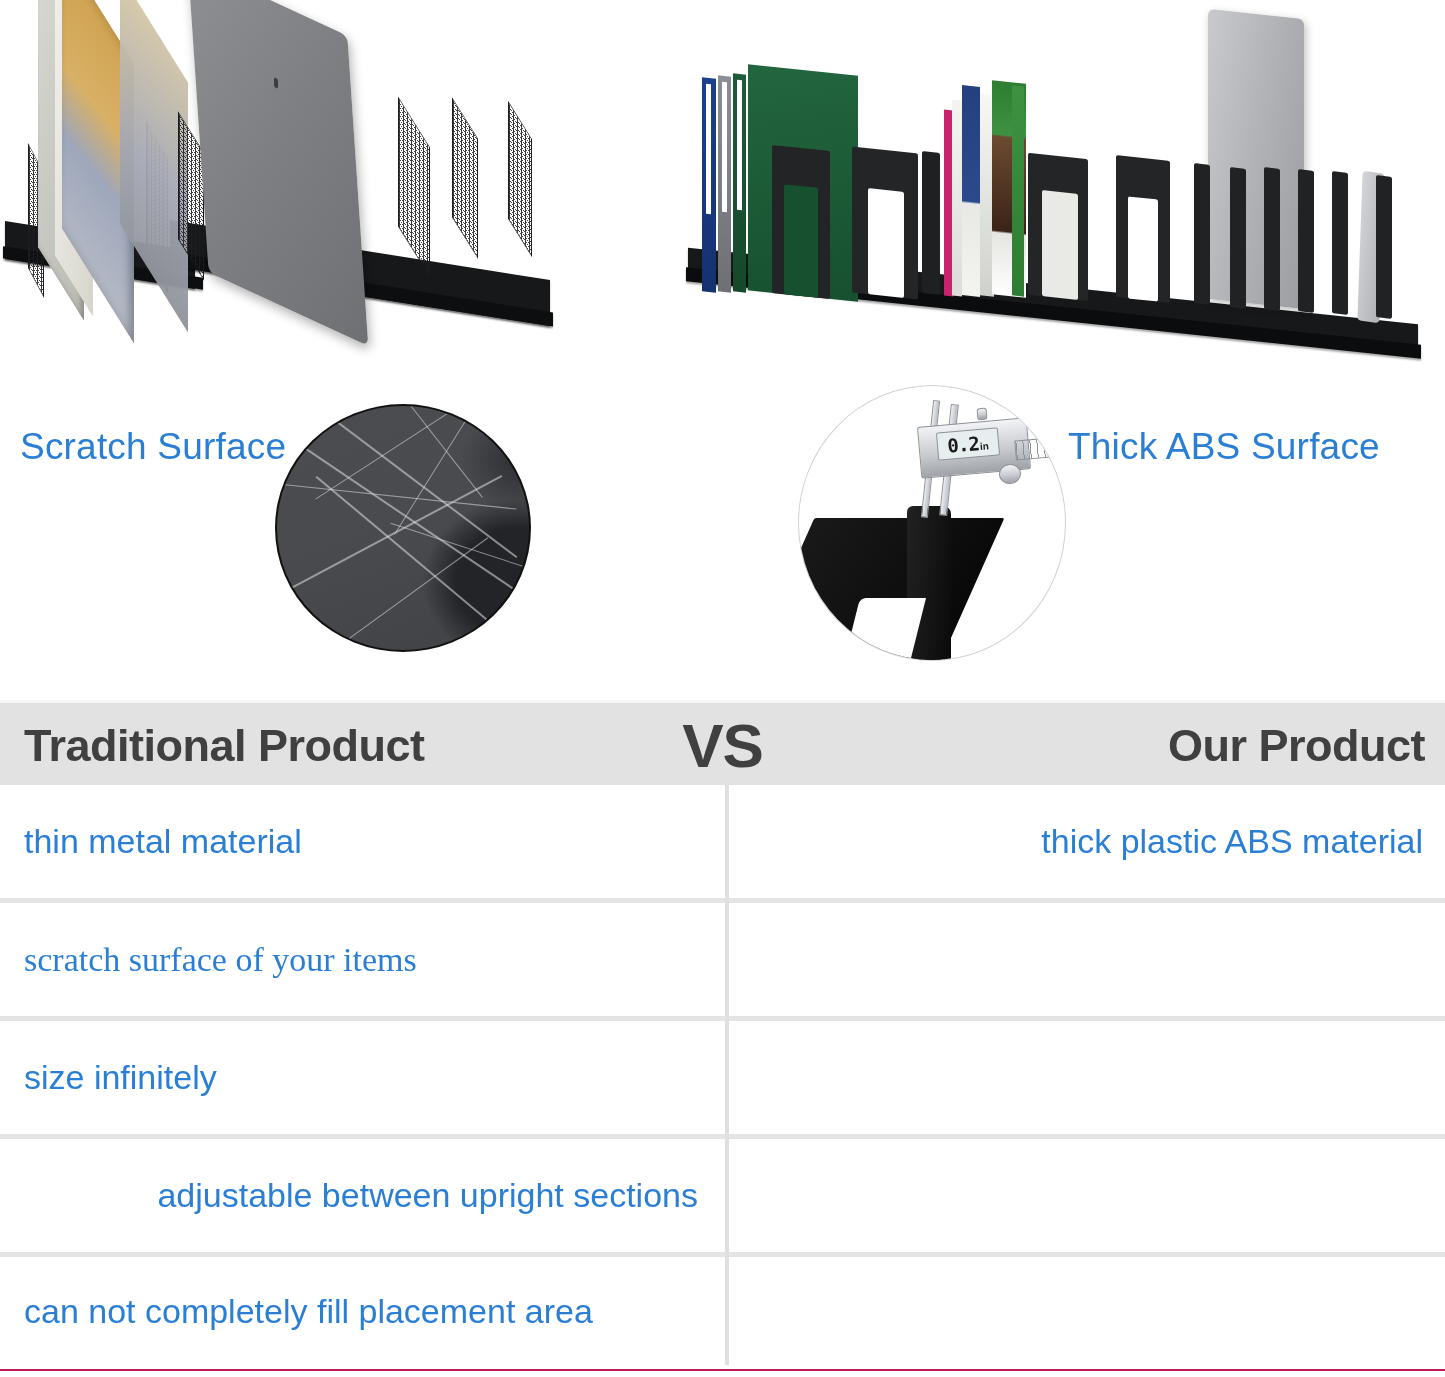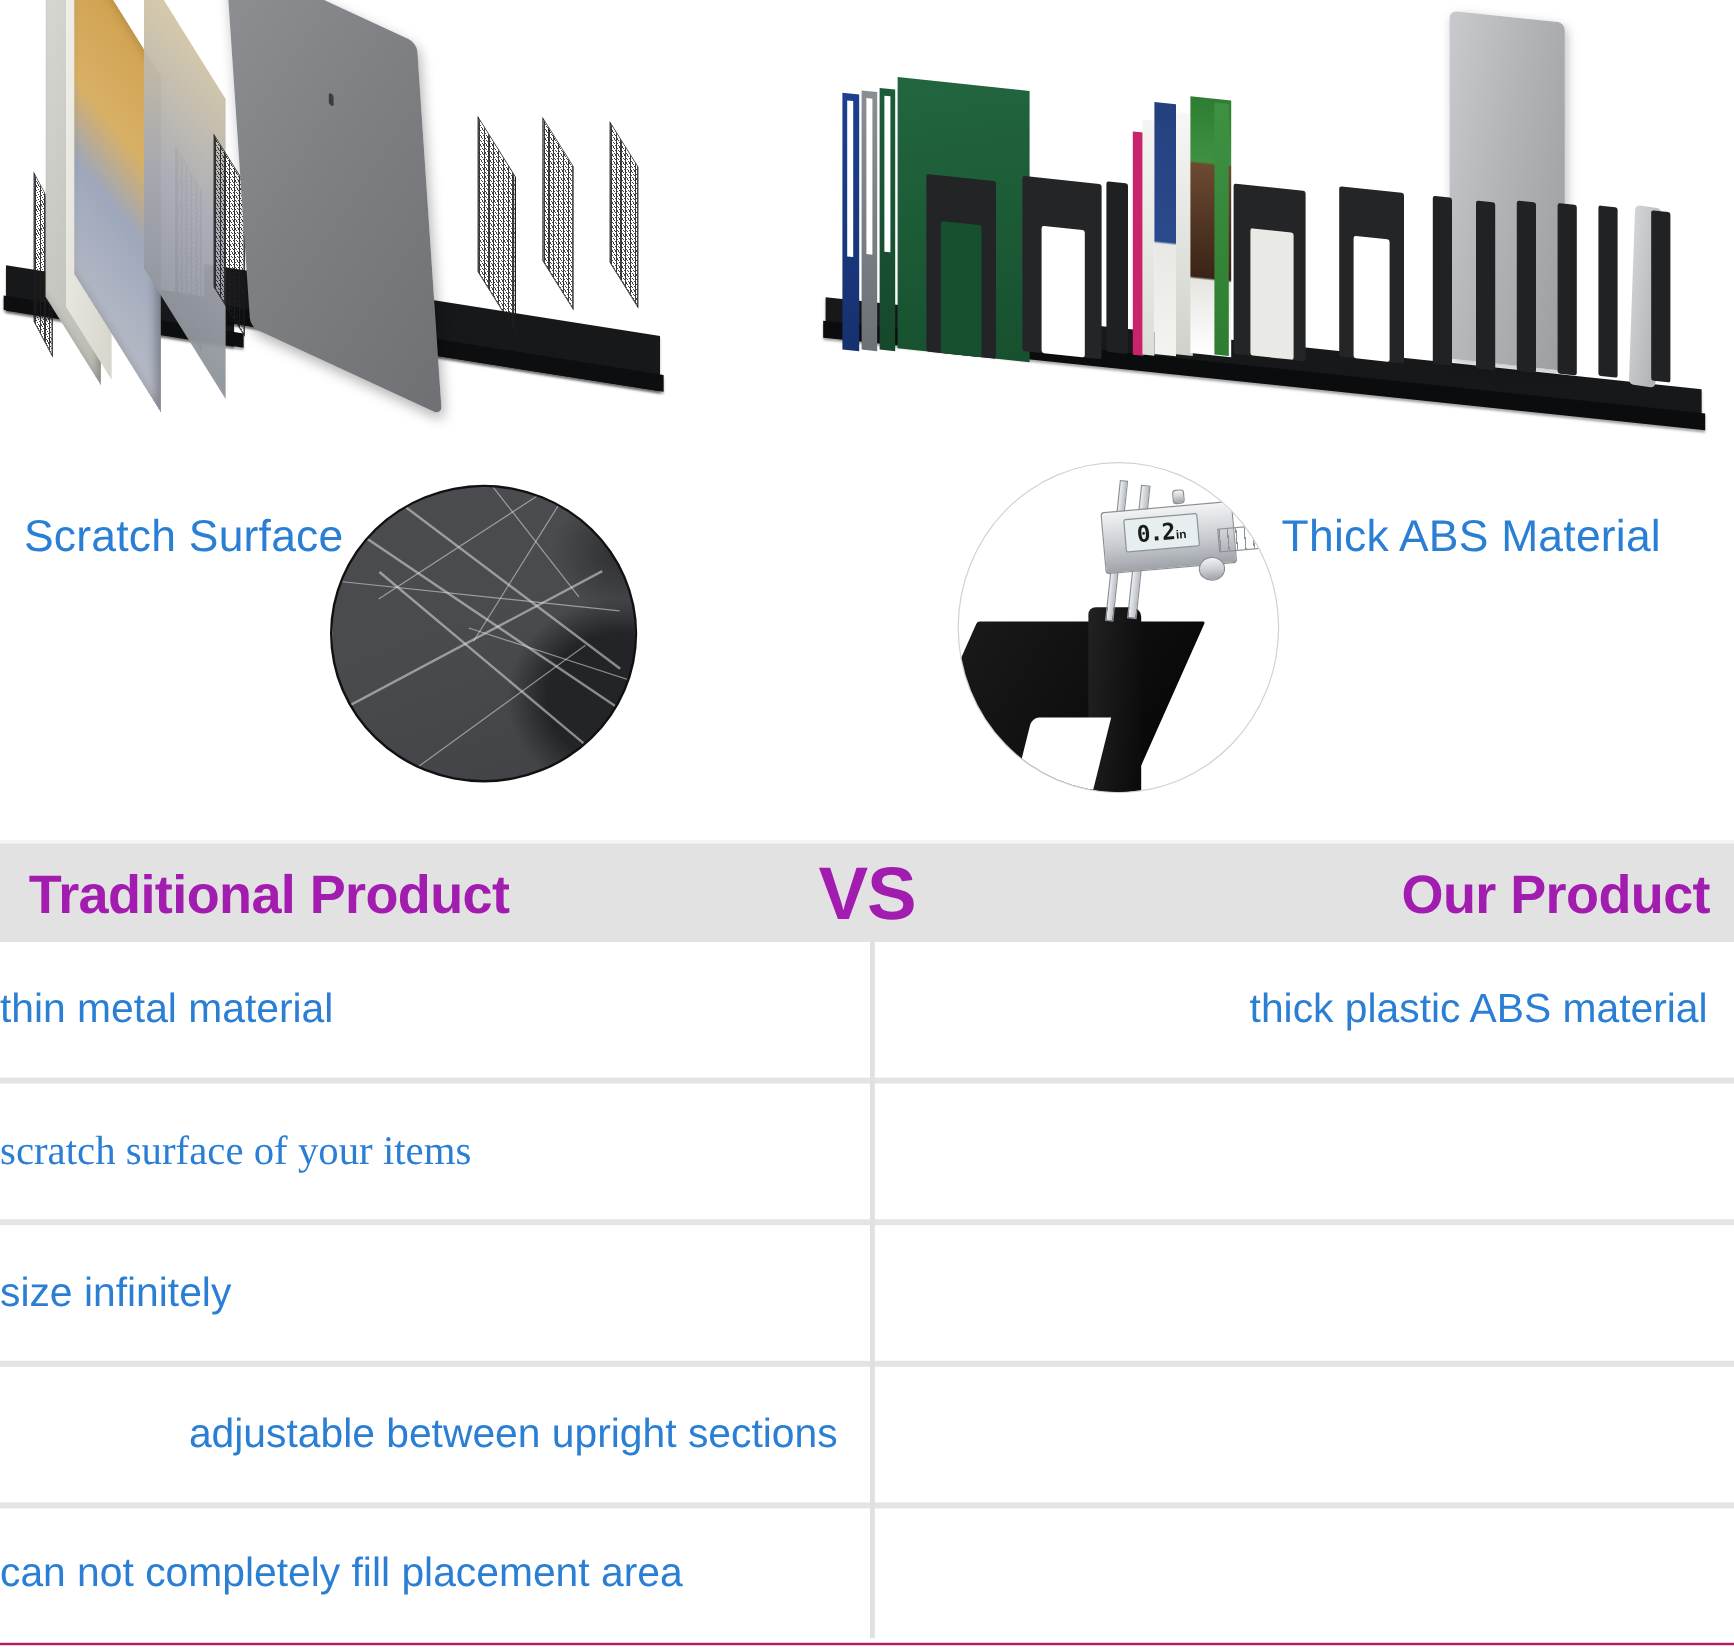--- a/index.html
+++ b/index.html
@@ -92,21 +92,21 @@
   .table { position:absolute; left:0; top:700px; width:1445px; height:665px; }
 
   .thead {
     position:absolute; left:0; top:0; width:1445px; height:85px;
     background:#e2e2e2;
     border-top:3px solid #f5f5f5;
   }
   .th {
     position:absolute; top:0; height:85px;
     display:flex; align-items:center;
-    color:#a21caf; font-weight:700; white-space:nowrap;
+    color:#404040; font-weight:700; white-space:nowrap;
   }
   #th-left  { left:24px;  font-size:45px; letter-spacing:-.5px; }
   #th-vs    { left:0; width:1445px; justify-content:center; font-size:62px; letter-spacing:-1px; }
   #th-right { right:20px; font-size:45px; letter-spacing:-.5px; }
 
   .tbody { position:absolute; left:0; top:85px; width:1445px; height:580px; }
 
   .vdiv {
     position:absolute; left:725px; top:85px; width:4px; height:580px;
     background:#e0e0e0;
@@ -120,21 +120,21 @@
   .trow:nth-child(1){ top:0px; }
   .trow:nth-child(2){ top:118px;font-family:Liberation Serif, serif; }
   .trow:nth-child(3){ top:236px; }
   .trow:nth-child(4){ top:354px; }
   .trow:nth-child(5){ top:468px; border-bottom:2px solid #be185d; }
 
   .cell {
     display:flex; align-items:center;
     color:#2a7fd4; font-size:34px; font-weight:400; white-space:nowrap;
   }
-  .cell-left  { width:725px; justify-content:flex-start; }
+  .cell-left  { width:725px; justify-content:flex-start; padding-left:24px; }
   .cell-right { width:720px; justify-content:flex-end;  padding-right:22px; }
 </style>
 </head>
 <body>
 
 <div id="page">
 
   <div class="photos">
 
     <div class="photo" id="photo-left">
@@ -232,21 +232,21 @@
       <div class="sc" style="left:10px;  top:150px; width:250px; height:2px; transform:rotate(40deg);"></div>
       <div class="sc" style="left:20px;  top:30px;  width:230px; height:1px; transform:rotate(-33deg);"></div>
       <div class="sc" style="left:-20px; top:130px; width:260px; height:1.5px; transform:rotate(-28deg);"></div>
       <div class="sc" style="left:30px;  top:190px; width:200px; height:1px; transform:rotate(-36deg);"></div>
       <div class="sc" style="left:60px;  top:20px;  width:180px; height:1px; transform:rotate(52deg);"></div>
       <div class="sc" style="left:0px;   top:90px;  width:240px; height:1px; transform:rotate(6deg);"></div>
       <div class="sc" style="left:80px;  top:60px;  width:160px; height:1px; transform:rotate(-58deg);"></div>
       <div class="sc" style="left:110px; top:140px; width:150px; height:1px; transform:rotate(18deg);"></div>
     </div>
 
-    <span class="callout-label" id="label-abs">Thick ABS Material</span>
+    <span class="callout-label" id="label-abs">Thick ABS Surface</span>
 
     <div class="circle-abs">
 
       <div class="abs-part" style="left:-18px; top:132px; width:190px; height:150px;
            background:linear-gradient(100deg,#191919,#080808); transform:skew(-24deg,0deg); border-radius:2px;"></div>
       <div class="abs-part" style="left:108px; top:120px; width:44px; height:160px;
            background:linear-gradient(95deg,#222,#0a0a0a); border-radius:6px 8px 0 0;"></div>
       <div class="abs-part" style="left:52px; top:212px; width:66px; height:72px; background:#ffffff; transform:skew(-14deg,0deg); border-radius:6px 0 0 0;"></div>
 
       <div class="cal-jaw" style="left:128px; top:14px; width:7px; height:118px; transform:rotate(6deg);"></div>

